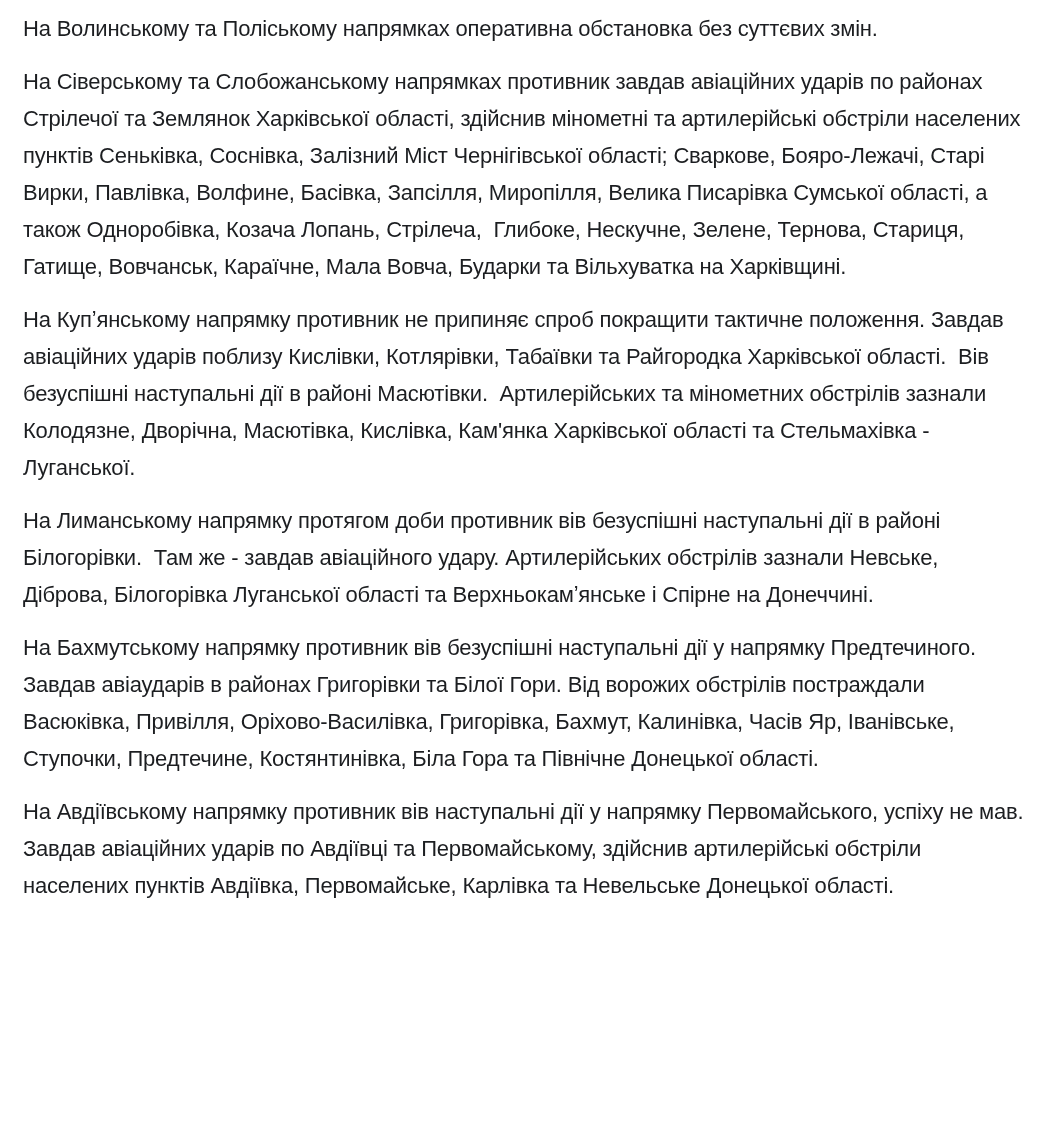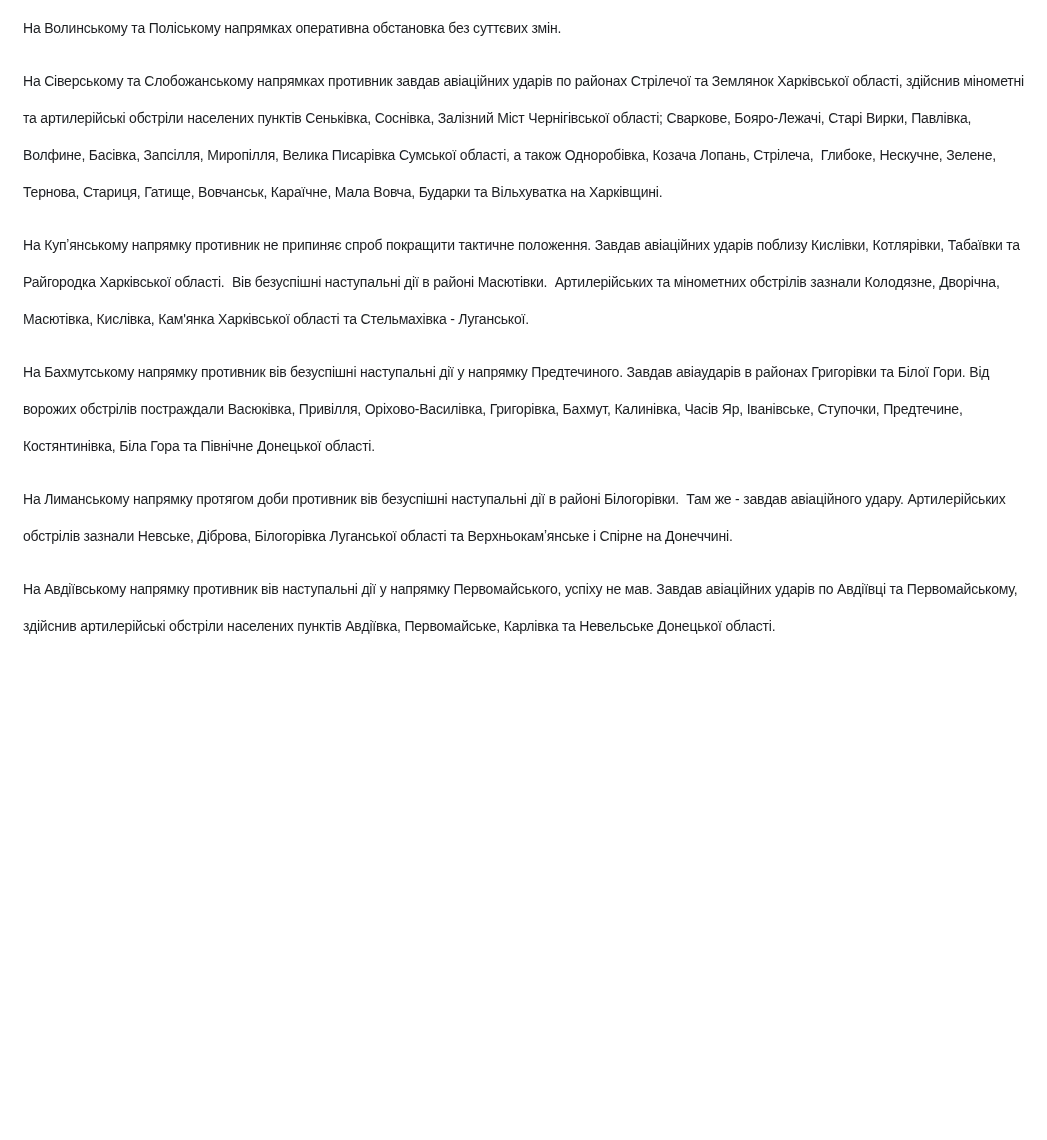--- a/index.html
+++ b/index.html
@@ -11,34 +11,34 @@
     width: 1047px;
     height: 1140px;
     overflow: hidden;
     font-family: "Liberation Sans", "DejaVu Sans", sans-serif;
   }
   .post-body {
     box-sizing: border-box;
     width: 1047px;
     padding: 10px 23px 0 23px;
     color: #1c1e21;
-    font-size: 14px;
+    font-size: 22px;
     line-height: 37px;
     letter-spacing: -0.2px;
     text-align: left;
   }
   .post-body p {
     margin: 0 0 16px 0;
     white-space: pre-wrap;
     word-wrap: break-word;
   }
 </style>
 </head>
 <body>
 
 <div class="post-body">
   <p>На Волинському та Поліському напрямках оперативна обстановка без суттєвих змін.</p>
   <p>На Сіверському та Слобожанському напрямках противник завдав авіаційних ударів по районах Стрілечої та Землянок Харківської області, здійснив мінометні та артилерійські обстріли населених пунктів Сеньківка, Соснівка, Залізний Міст Чернігівської області; Сваркове, Бояро-Лежачі, Старі Вирки, Павлівка, Волфине, Басівка, Запсілля, Миропілля, Велика Писарівка Сумської області, а також Одноробівка, Козача Лопань, Стрілеча,  Глибоке, Нескучне, Зелене, Тернова, Стариця, Гатище, Вовчанськ, Караїчне, Мала Вовча, Бударки та Вільхуватка на Харківщині.</p>
   <p>На Купʼянському напрямку противник не припиняє спроб покращити тактичне положення. Завдав авіаційних ударів поблизу Кислівки, Котлярівки, Табаївки та Райгородка Харківської області.  Вів безуспішні наступальні дії в районі Масютівки.  Артилерійських та мінометних обстрілів зазнали Колодязне, Дворічна, Масютівка, Кислівка, Кам'янка Харківської області та Стельмахівка - Луганської.</p>
+  <p>На Лиманському напрямку протягом доби противник вів безуспішні наступальні дії в районі Білогорівки.  Там же - завдав авіаційного удару. Артилерійських обстрілів зазнали Невське, Діброва, Білогорівка Луганської області та Верхньокамʼянське і Спірне на Донеччині.</p>
   <p>На Бахмутському напрямку противник вів безуспішні наступальні дії у напрямку Предтечиного. Завдав авіаударів в районах Григорівки та Білої Гори. Від ворожих обстрілів постраждали Васюківка, Привілля, Оріхово-Василівка, Григорівка, Бахмут, Калинівка, Часів Яр, Іванівське, Ступочки, Предтечине, Костянтинівка, Біла Гора та Північне Донецької області.</p>
-  <p>На Лиманському напрямку протягом доби противник вів безуспішні наступальні дії в районі Білогорівки.  Там же - завдав авіаційного удару. Артилерійських обстрілів зазнали Невське, Діброва, Білогорівка Луганської області та Верхньокамʼянське і Спірне на Донеччині.</p>
   <p>На Авдіївському напрямку противник вів наступальні дії у напрямку Первомайського, успіху не мав. Завдав авіаційних ударів по Авдіївці та Первомайському, здійснив артилерійські обстріли населених пунктів Авдіївка, Первомайське, Карлівка та Невельське Донецької області.</p>
 </div>
 
 </body></html>

